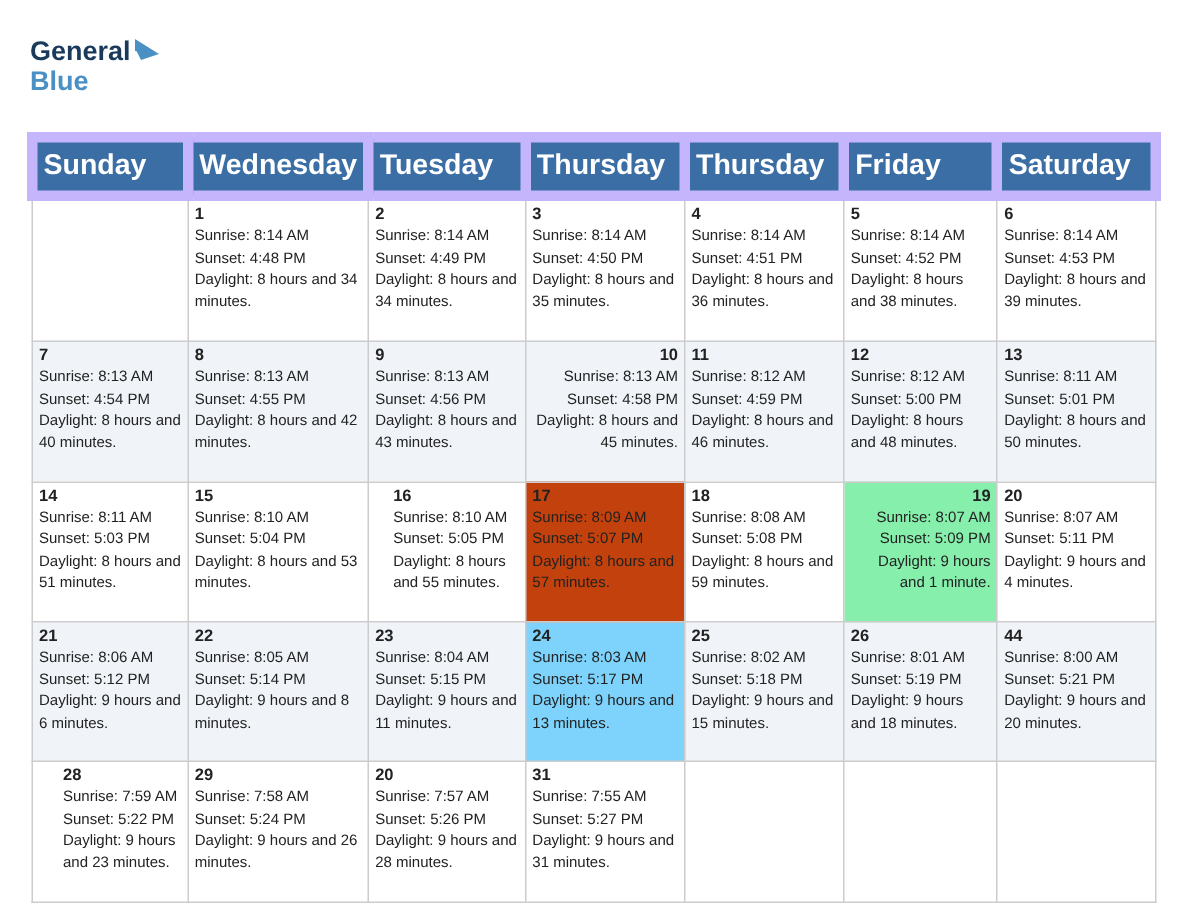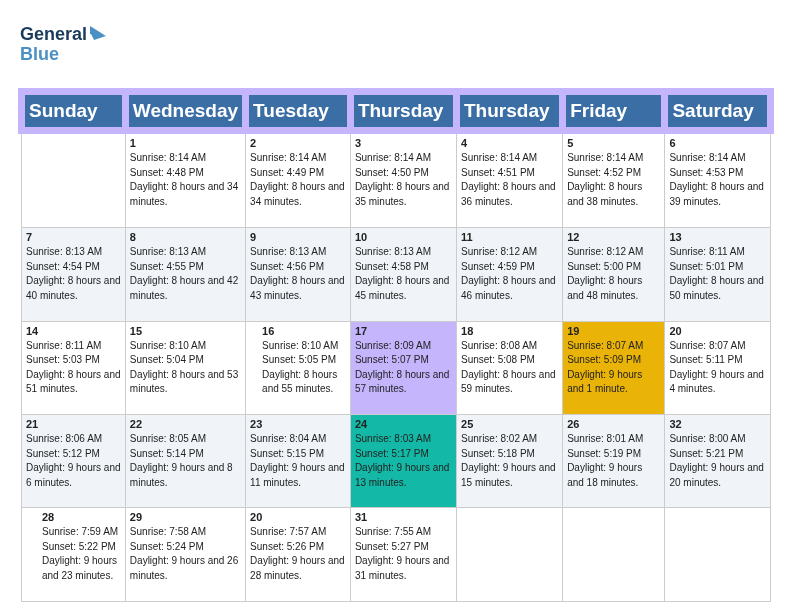--- a/index.html
+++ b/index.html
@@ -122,42 +122,42 @@
           <td style="background: rgb(255, 255, 255);"><span class="day-num">2</span><span class="day-info">Sunrise: 8:14 AM<br>Sunset: 4:49 PM<br>Daylight: 8 hours and 34 minutes.</span></td>
           <td style="background: rgb(255, 255, 255);"><span class="day-num">3</span><span class="day-info">Sunrise: 8:14 AM<br>Sunset: 4:50 PM<br>Daylight: 8 hours and 35 minutes.</span></td>
           <td style="background: rgb(255, 255, 255);"><span class="day-num">4</span><span class="day-info">Sunrise: 8:14 AM<br>Sunset: 4:51 PM<br>Daylight: 8 hours and 36 minutes.</span></td>
           <td style="background: rgb(255, 255, 255);"><span class="day-num">5</span><span class="day-info">Sunrise: 8:14 AM<br>Sunset: 4:52 PM<br>Daylight: 8 hours and 38 minutes.</span></td>
           <td style="background: rgb(255, 255, 255);"><span class="day-num">6</span><span class="day-info">Sunrise: 8:14 AM<br>Sunset: 4:53 PM<br>Daylight: 8 hours and 39 minutes.</span></td>
         </tr>
         <tr>
           <td style="background: rgb(240, 244, 248);"><span class="day-num">7</span><span class="day-info">Sunrise: 8:13 AM<br>Sunset: 4:54 PM<br>Daylight: 8 hours and 40 minutes.</span></td>
           <td style="background: rgb(240, 244, 248);"><span class="day-num">8</span><span class="day-info">Sunrise: 8:13 AM<br>Sunset: 4:55 PM<br>Daylight: 8 hours and 42 minutes.</span></td>
           <td style="background: rgb(240, 244, 248);"><span class="day-num">9</span><span class="day-info">Sunrise: 8:13 AM<br>Sunset: 4:56 PM<br>Daylight: 8 hours and 43 minutes.</span></td>
-          <td style="background: rgb(240, 244, 248);"><span class="day-num">10</span><span class="day-info">Sunrise: 8:13 AM<br>Sunset: 4:58 PM<br>Daylight: 8 hours and 45 minutes.</span></td>
+          <td style="background: rgb(240, 244, 248); text-align: right;"><span class="day-num">10</span><span class="day-info">Sunrise: 8:13 AM<br>Sunset: 4:58 PM<br>Daylight: 8 hours and 45 minutes.</span></td>
           <td style="background: rgb(240, 244, 248);"><span class="day-num">11</span><span class="day-info">Sunrise: 8:12 AM<br>Sunset: 4:59 PM<br>Daylight: 8 hours and 46 minutes.</span></td>
           <td style="background: rgb(240, 244, 248);"><span class="day-num">12</span><span class="day-info">Sunrise: 8:12 AM<br>Sunset: 5:00 PM<br>Daylight: 8 hours and 48 minutes.</span></td>
           <td style="background: rgb(240, 244, 248); margin-left: 40px;"><span class="day-num">13</span><span class="day-info">Sunrise: 8:11 AM<br>Sunset: 5:01 PM<br>Daylight: 8 hours and 50 minutes.</span></td>
         </tr>
         <tr>
           <td style="background: rgb(255, 255, 255);"><span class="day-num">14</span><span class="day-info">Sunrise: 8:11 AM<br>Sunset: 5:03 PM<br>Daylight: 8 hours and 51 minutes.</span></td>
           <td style="background: rgb(255, 255, 255); margin-top: 18px;"><span class="day-num">15</span><span class="day-info">Sunrise: 8:10 AM<br>Sunset: 5:04 PM<br>Daylight: 8 hours and 53 minutes.</span></td>
           <td style="background: rgb(255, 255, 255); padding-left: 16px;"><span class="day-num">16</span><span class="day-info">Sunrise: 8:10 AM<br>Sunset: 5:05 PM<br>Daylight: 8 hours and 55 minutes.</span></td>
-          <td style="background: #c4b5fd;"><span class="day-num">17</span><span class="day-info">Sunrise: 8:09 AM<br>Sunset: 5:07 PM<br>Daylight: 8 hours and 57 minutes.</span></td>
+          <td style="background: #c2410c;"><span class="day-num">17</span><span class="day-info">Sunrise: 8:09 AM<br>Sunset: 5:07 PM<br>Daylight: 8 hours and 57 minutes.</span></td>
           <td style="background: rgb(255, 255, 255);"><span class="day-num">18</span><span class="day-info">Sunrise: 8:08 AM<br>Sunset: 5:08 PM<br>Daylight: 8 hours and 59 minutes.</span></td>
-          <td style="background: #eab308;"><span class="day-num">19</span><span class="day-info">Sunrise: 8:07 AM<br>Sunset: 5:09 PM<br>Daylight: 9 hours and 1 minute.</span></td>
+          <td style="background: #86efac; text-align: right;"><span class="day-num">19</span><span class="day-info">Sunrise: 8:07 AM<br>Sunset: 5:09 PM<br>Daylight: 9 hours and 1 minute.</span></td>
           <td style="background: rgb(255, 255, 255);"><span class="day-num">20</span><span class="day-info">Sunrise: 8:07 AM<br>Sunset: 5:11 PM<br>Daylight: 9 hours and 4 minutes.</span></td>
         </tr>
         <tr>
           <td style="background: rgb(240, 244, 248);"><span class="day-num">21</span><span class="day-info">Sunrise: 8:06 AM<br>Sunset: 5:12 PM<br>Daylight: 9 hours and 6 minutes.</span></td>
           <td style="background: rgb(240, 244, 248);"><span class="day-num">22</span><span class="day-info">Sunrise: 8:05 AM<br>Sunset: 5:14 PM<br>Daylight: 9 hours and 8 minutes.</span></td>
           <td style="background: rgb(240, 244, 248);"><span class="day-num">23</span><span class="day-info">Sunrise: 8:04 AM<br>Sunset: 5:15 PM<br>Daylight: 9 hours and 11 minutes.</span></td>
-          <td style="background: #14b8a6;"><span class="day-num">24</span><span class="day-info">Sunrise: 8:03 AM<br>Sunset: 5:17 PM<br>Daylight: 9 hours and 13 minutes.</span></td>
+          <td style="background: #7dd3fc;"><span class="day-num">24</span><span class="day-info">Sunrise: 8:03 AM<br>Sunset: 5:17 PM<br>Daylight: 9 hours and 13 minutes.</span></td>
           <td style="background: rgb(240, 244, 248);"><span class="day-num">25</span><span class="day-info">Sunrise: 8:02 AM<br>Sunset: 5:18 PM<br>Daylight: 9 hours and 15 minutes.</span></td>
           <td style="background: rgb(240, 244, 248);"><span class="day-num">26</span><span class="day-info">Sunrise: 8:01 AM<br>Sunset: 5:19 PM<br>Daylight: 9 hours and 18 minutes.</span></td>
-          <td style="background: rgb(240, 244, 248);"><span class="day-num">32</span><span class="day-info">Sunrise: 8:00 AM<br>Sunset: 5:21 PM<br>Daylight: 9 hours and 20 minutes.</span></td>
+          <td style="background: rgb(240, 244, 248);"><span class="day-num">44</span><span class="day-info">Sunrise: 8:00 AM<br>Sunset: 5:21 PM<br>Daylight: 9 hours and 20 minutes.</span></td>
         </tr>
         <tr>
           <td style="background: rgb(255, 255, 255); padding-left: 20px;"><span class="day-num">28</span><span class="day-info">Sunrise: 7:59 AM<br>Sunset: 5:22 PM<br>Daylight: 9 hours and 23 minutes.</span></td>
           <td style="background: rgb(255, 255, 255);"><span class="day-num">29</span><span class="day-info">Sunrise: 7:58 AM<br>Sunset: 5:24 PM<br>Daylight: 9 hours and 26 minutes.</span></td>
           <td style="background: rgb(255, 255, 255);"><span class="day-num">20</span><span class="day-info">Sunrise: 7:57 AM<br>Sunset: 5:26 PM<br>Daylight: 9 hours and 28 minutes.</span></td>
           <td style="background: rgb(255, 255, 255);"><span class="day-num">31</span><span class="day-info">Sunrise: 7:55 AM<br>Sunset: 5:27 PM<br>Daylight: 9 hours and 31 minutes.</span></td>
           <td class="empty-cell"></td>
           <td class="empty-cell"></td>
           <td class="empty-cell"></td>
         </tr>

